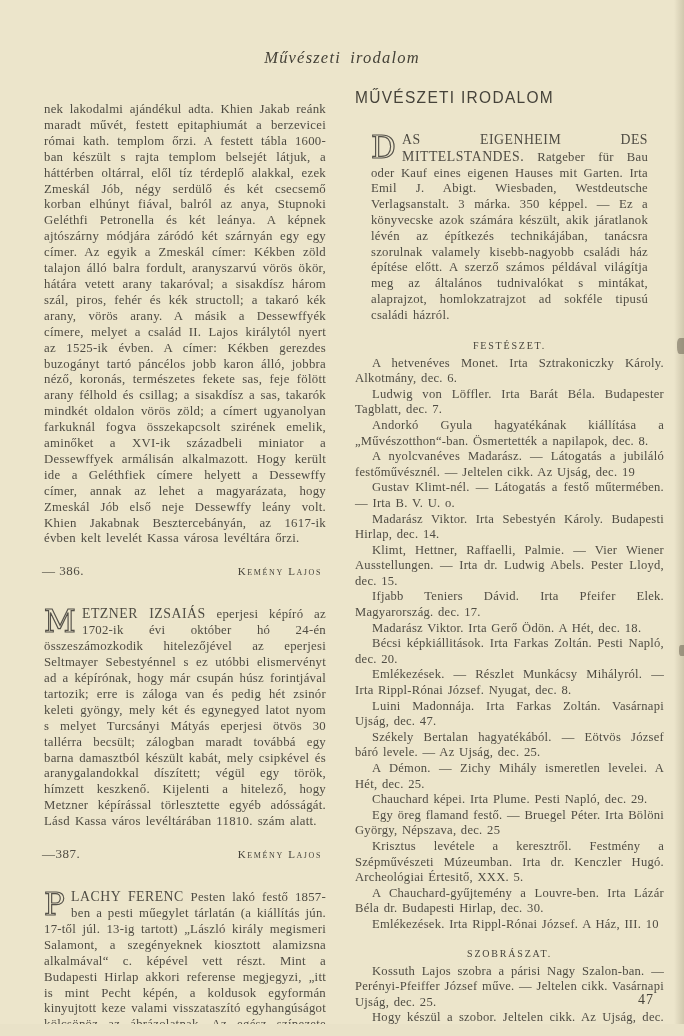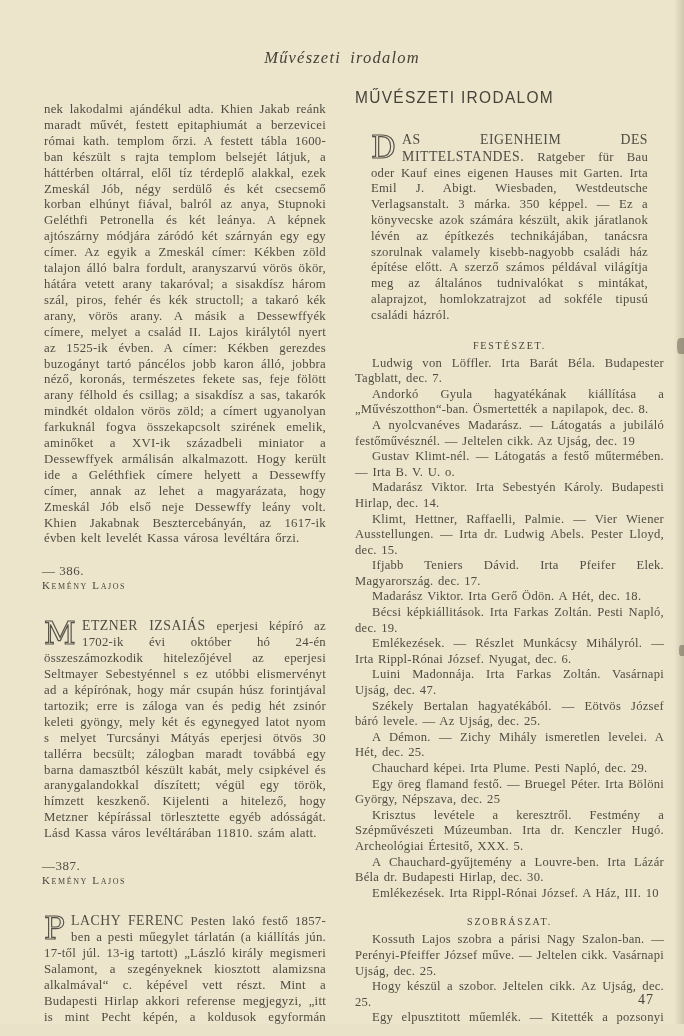--- a/index.html
+++ b/index.html
@@ -37,21 +37,20 @@
   .body{
     margin:16px;text-align:justify;
     font-size:12.8px;line-height:15.9px;
     letter-spacing:0.25px;word-spacing:1.6px;
     color:#4f4c43;
   }
   .sig-row{
     display:flex;justify-content:space-between;align-items:baseline;
     margin:7px 0 0 0;padding:0 20px 0 14px;
     font-size:13px;
-    flex-direction:column;
   }
   .sig-number{letter-spacing:0.5px;}
   .sig-author{font-variant:small-caps;letter-spacing:1.6px;font-size:11px;color:#47443b;}
   .sig-right{text-align:right;padding-right:58px;margin-top:7px;font-size:11px;}
 
   .article{margin-top:27px;}
 
   .dropcap{
     float:left;
     font-family:"DejaVu Serif",serif;
@@ -128,30 +127,31 @@
     </div>
 
     <div class="col-right">
 
       <h1 class="section-title">MŰVÉSZETI IRODALOM</h1>
 
       <p class="body review"><span class="dropcap">D</span><span class="lead">AS EIGENHEIM DES MITTELSTANDES.</span><span> Ratgeber für Bau oder Kauf eines eigenen Hauses mit Garten. Irta Emil J. Abigt. Wiesbaden, Westdeutsche Verlagsanstalt. 3 márka. 350 képpel. — Ez a könyvecske azok számára készült, akik járatlanok lévén az építkezés technikájában, tanácsra szorulnak valamely kisebb-nagyobb családi ház építése előtt. A szerző számos példával világítja meg az általános tudnivalókat s mintákat, alaprajzot, homlokzatrajzot ad sokféle tipusú családi házról.</span></p>
 
       <h2 class="subheading">FESTÉSZET.</h2>
       <div>
+        <p class="entry">A hetvenéves Monet. Irta Sztrakoniczky Károly. Alkotmány, dec. 6.</p>
         <p class="entry">Ludwig von Löffler. Irta Barát Béla. Budapester Tagblatt, dec. 7.</p>
         <p class="entry">Andorkó Gyula hagyatékának kiállítása a „Művészotthon“-ban. Ösmertették a napilapok, dec. 8.</p>
         <p class="entry">A nyolcvanéves Madarász. — Látogatás a jubiláló festőművésznél. — Jeltelen cikk. Az Ujság, dec. 19</p>
         <p class="entry">Gustav Klimt-nél. — Látogatás a festő műtermében. — Irta B. V. U. o.</p>
         <p class="entry">Madarász Viktor. Irta Sebestyén Károly. Budapesti Hirlap, dec. 14.</p>
         <p class="entry">Klimt, Hettner, Raffaelli, Palmie. — Vier Wiener Ausstellungen. — Irta dr. Ludwig Abels. Pester Lloyd, dec. 15.</p>
         <p class="entry">Ifjabb Teniers Dávid. Irta Pfeifer Elek. Magyarország. dec. 17.</p>
         <p class="entry">Madarász Viktor. Irta Gerő Ödön. A Hét, dec. 18.</p>
-        <p class="entry">Bécsi képkiállitások. Irta Farkas Zoltán. Pesti Napló, dec. 19.</p>
-        <p class="entry">Emlékezések. — Részlet Munkácsy Mihályról. — Irta Rippl-Rónai József. Nyugat, dec. 6.</p>
+        <p class="entry">Bécsi képkiállitások. Irta Farkas Zoltán. Pesti Napló, dec. 20.</p>
+        <p class="entry">Emlékezések. — Részlet Munkácsy Mihályról. — Irta Rippl-Rónai József. Nyugat, dec. 8.</p>
         <p class="entry">Luini Madonnája. Irta Farkas Zoltán. Vasárnapi Ujság, dec. 47.</p>
         <p class="entry">Székely Bertalan hagyatékából. — Eötvös József báró levele. — Az Ujság, dec. 25.</p>
         <p class="entry">A Démon. — Zichy Mihály ismeretlen levelei. A Hét, dec. 25.</p>
         <p class="entry">Chauchard képei. Irta Plume. Pesti Napló, dec. 29.</p>
         <p class="entry">Egy öreg flamand festő. — Bruegel Péter. Irta Bölöni György, Népszava, dec. 25</p>
         <p class="entry">Krisztus levétele a keresztről. Festmény a Szépművészeti Múzeumban. Irta dr. Kenczler Hugó. Archeológiai Értesitő, XXX. 5.</p>
         <p class="entry">A Chauchard-gyűjtemény a Louvre-ben. Irta Lázár Béla dr. Budapesti Hirlap, dec. 30.</p>
         <p class="entry">Emlékezések. Irta Rippl-Rónai József. A Ház, III. 10</p>
       </div>
 

